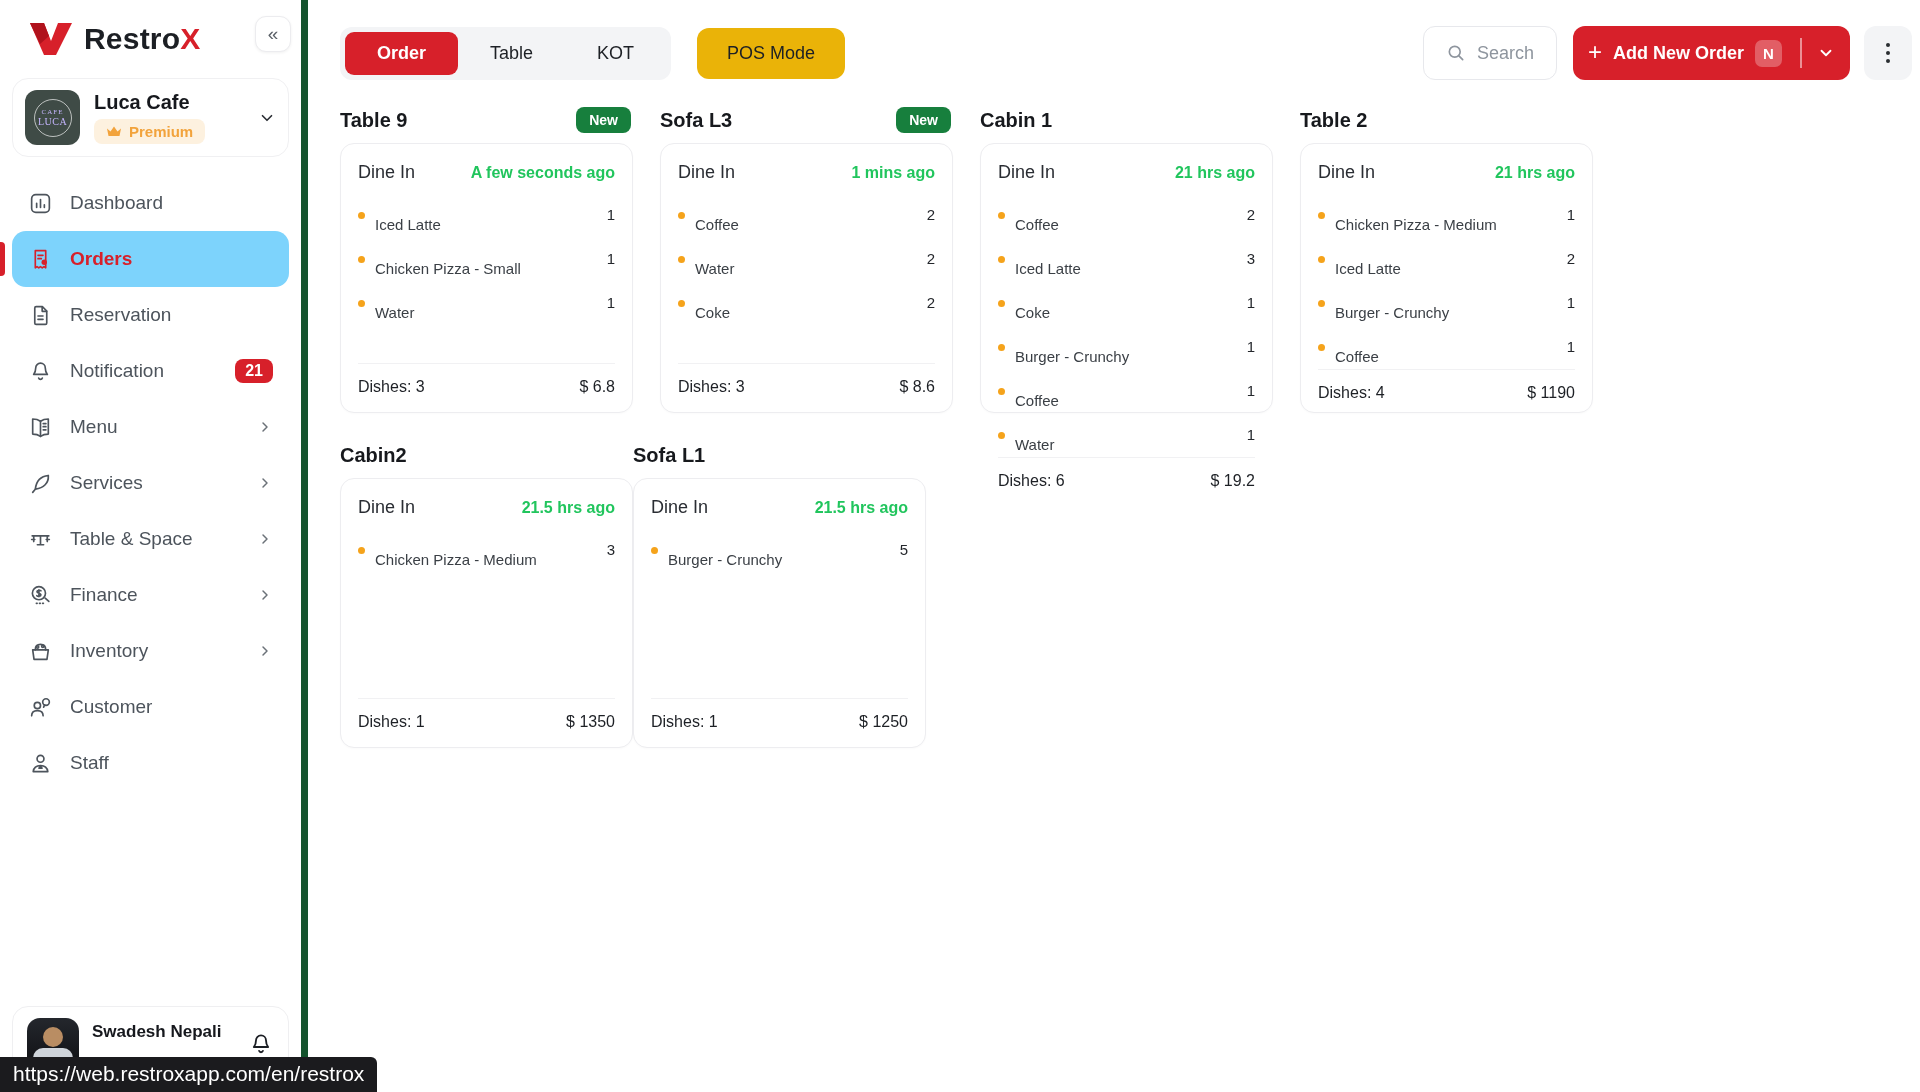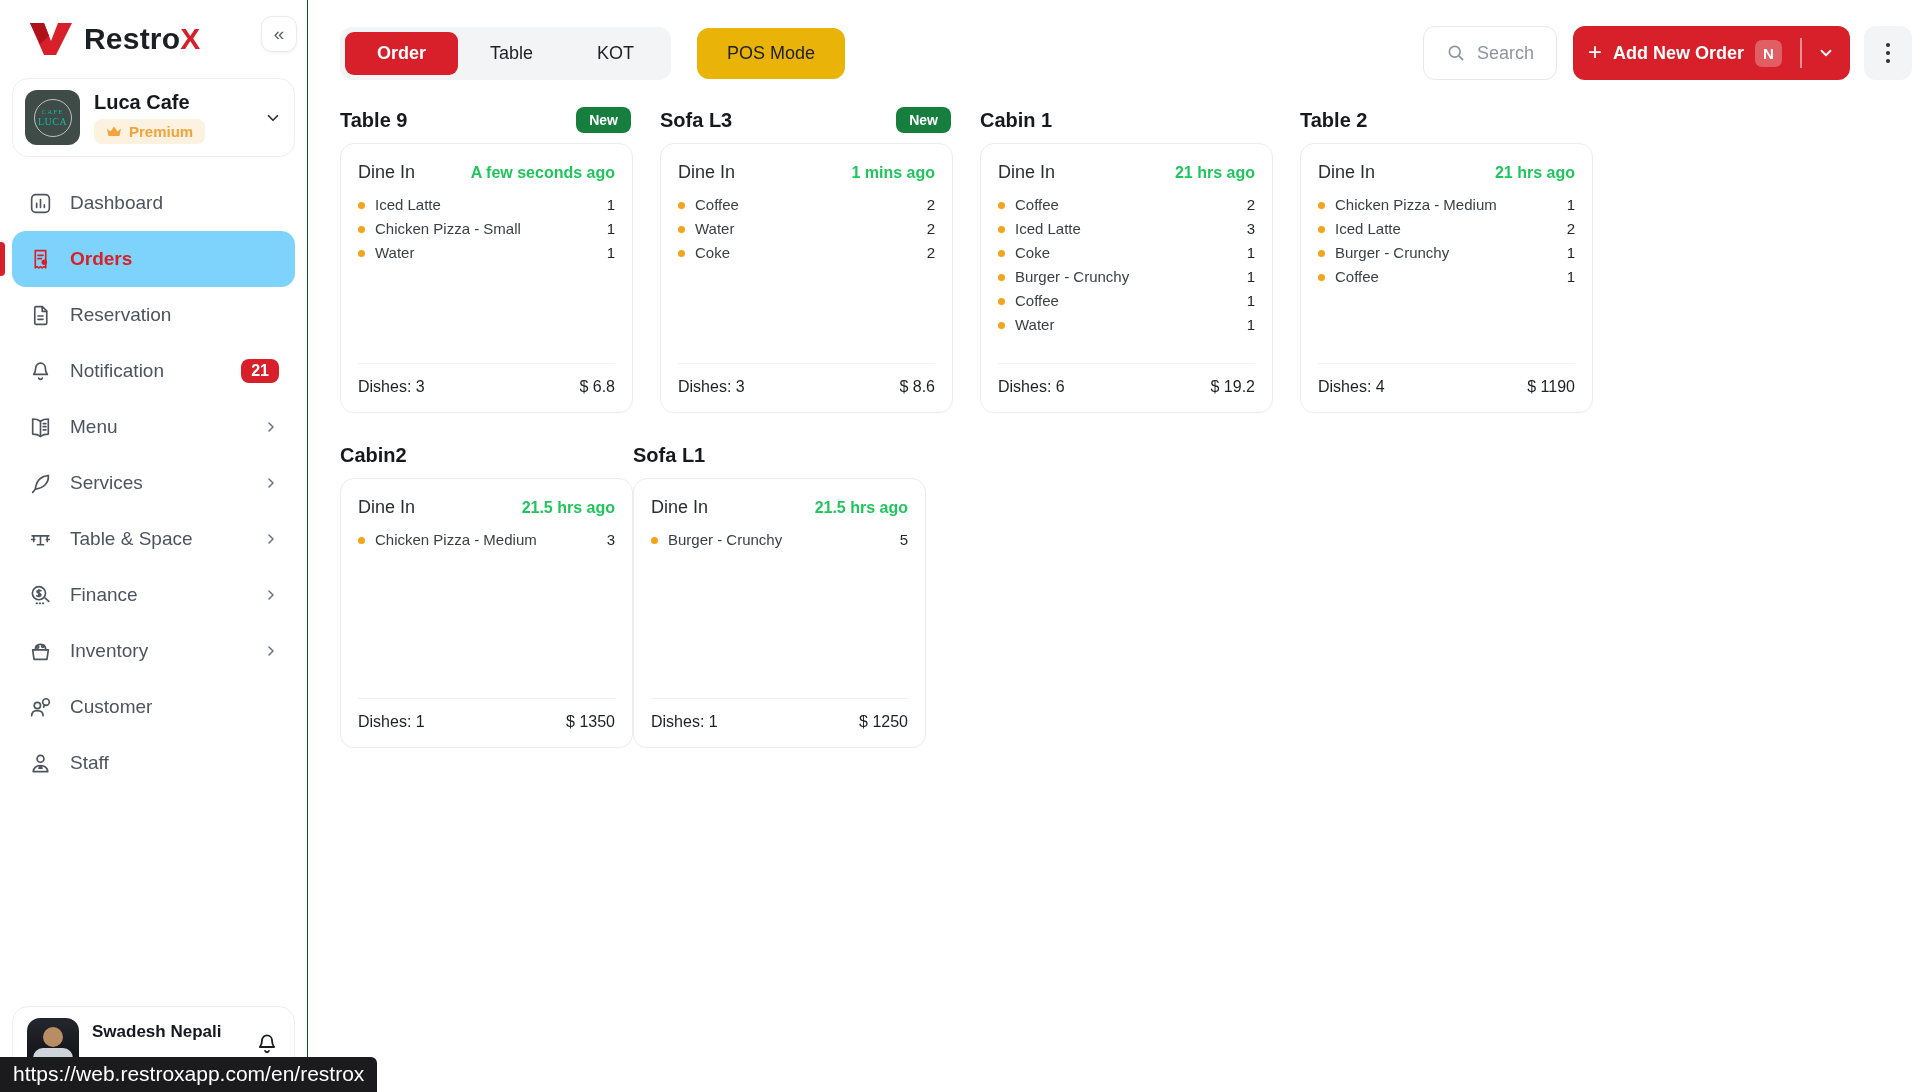--- a/index.html
+++ b/index.html
@@ -1,38 +1,38 @@
 <!DOCTYPE html>
 <html><head>
 <meta charset="utf-8">
 <style>
   * { margin:0; padding:0; box-sizing:border-box; }
   html,body { width:1920px; height:1092px; overflow:hidden; background:#fff;
     font-family:"Liberation Sans", sans-serif; color:#1c1f24; }
 
   
   .sidebar { position:fixed; left:0; top:0; width:308px; height:1092px;
-    background:#fff; border-right:1px solid #14532d; display:flex; flex-direction:column; }
+    background:#fff; border-right:7px solid #14532d; display:flex; flex-direction:column; }
   .side-header { padding:20px 20px 8px 28px; position:relative; }
   .logo { display:flex; align-items:center; gap:10px; }
   .logo-mark { width:46px; height:38px; }
   .logo-text { font-size:30px; font-weight:800; letter-spacing:.2px; }
   .logo-text .lt-x { color:#d7202a; }
   .collapse-btn { position:absolute; right:10px; top:16px; width:36px; height:36px;
     border:1px solid #ececef; border-radius:11px; background:#fff; color:#5a6067;
     font-size:19px; display:flex; align-items:center; justify-content:center;
     box-shadow:0 1px 3px rgba(0,0,0,.06); cursor:pointer; }
 
   .restaurant { margin:12px 12px 8px; border:1px solid #f0f0f2; border-radius:16px;
     padding:11px 12px; display:flex; align-items:center; cursor:pointer; }
   .rest-avatar { width:55px; height:55px; border-radius:12px; background:#3f4b46;
     display:flex; align-items:center; justify-content:center; flex:none; }
   .rest-avatar-inner { width:38px; height:38px; border:1px solid rgba(255,255,255,.65);
     border-radius:50%; display:flex; flex-direction:column; align-items:center;
-    justify-content:center; color:#14b8a6; font-family:"Liberation Serif", serif;text-align:right; }
+    justify-content:center; color:#c4b5fd; font-family:"Liberation Serif", serif;text-align:right; }
   .rest-avatar-inner .l1 { font-size:7px; letter-spacing:1px; }
   .rest-avatar-inner .l2 { font-size:10px; letter-spacing:.5px; }
   .rest-info { margin-left:14px; }
   .rest-name { font-size:20px; font-weight:700; color:#16181d; }
   .premium-pill { margin-top:5px; display:inline-flex; align-items:center; gap:7px;
     background:#fdf1df; border-radius:8px; padding:4px 12px; }
   .premium-pill span { color:#f2a33c; font-size:15px; font-weight:600; }
   .rest-chevron { margin-left:auto; color:#2a2d33; }
 
   .nav { margin-top:10px; padding:0 12px; }
@@ -100,21 +100,21 @@
     height:270px; padding:0 17px; display:flex; flex-direction:column;
     box-shadow:0 1px 2px rgba(0,0,0,.02); cursor:pointer; }
   .card-head { display:flex; justify-content:space-between; align-items:center;
     padding:18px 0 10px; }
   .order-type { font-size:18px; color:#2a2d33; }
   .order-time { font-size:16px; font-weight:700; color:#21c55d; }
   .order-items { }
   .order-item { display:flex; align-items:center; line-height:24px; }
   .dot { width:7px; height:7px; border-radius:50%; background:#f5a31b;
     margin-right:10px; flex:none; }
-  .item-name { font-size:15px; color:#3a3f45; }
+  .item-name { font-size:15px; color:#3a3f45;margin-top:20px; }
   .item-qty { margin-left:auto; font-size:15px; color:#24272c; }
   .card-footer { margin-top:auto; border-top:1px solid #f1f1f3; padding:14px 0 16px;
     display:flex; justify-content:space-between; font-size:16px; color:#1d2025; }
 
   svg { display:block; }
 </style>
 </head>
 <body>
 
 <aside class="sidebar">

